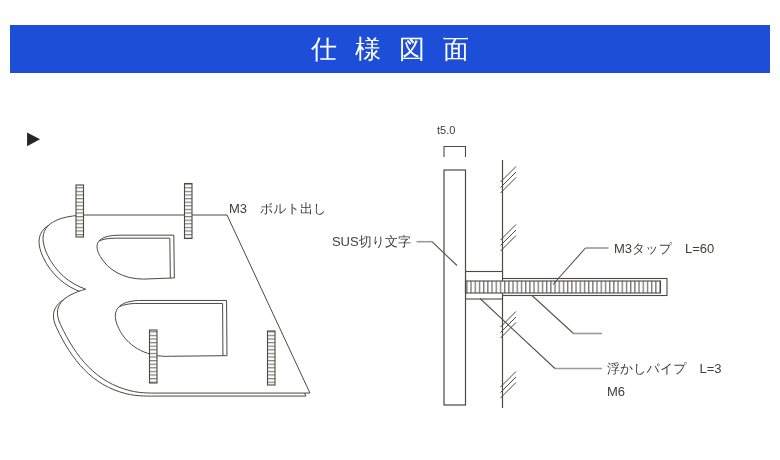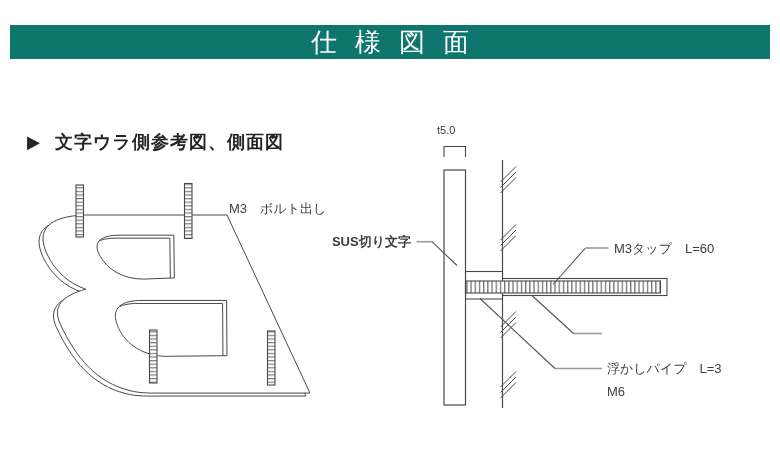--- a/index.html
+++ b/index.html
@@ -3,22 +3,22 @@
 <meta charset="utf-8">
 <style>
   * { margin: 0; padding: 0; box-sizing: border-box; }
   html, body { width: 780px; height: 460px; background: #ffffff; overflow: hidden; }
   body { font-family: "Liberation Sans", "DejaVu Sans", sans-serif; position: relative; }
 
   .stage { position: absolute; left: 0; top: 0; width: 780px; height: 460px; }
 
   
   .header-bar {
-    position: absolute; left: 10px; top: 25px; width: 760px; height: 34px;
-    background: #0f766e;
+    position: absolute; left: 10px; top: 25px; width: 760px; height: 48px;
+    background: #1d4ed8;
     display: flex; align-items: center; justify-content: center;
   }
   .header-bar .title {
     color: #ffffff; font-size: 26px; font-weight: 400;
     letter-spacing: 18px; padding-left: 18px; line-height: 1;
   }
 
   
   .section-head {
     position: absolute; left: 27px; top: 130px; display: flex; align-items: center;
@@ -45,21 +45,20 @@
 <body>
 
 <div class="stage">
 
   <div class="header-bar">
     <span class="title">仕様図面</span>
   </div>
 
   <div class="section-head">
     <span class="tri">▶</span>
-    <span class="txt">文字ウラ側参考図、側面図</span>
   </div>
 
   <svg class="drawing" width="780" height="460" viewBox="0 0 780 460">
     <defs>
 
       <path id="bPath" vector-effect="non-scaling-stroke" d="M0,0 L95,0 C121,1 133,13 133,33 C133,48 127,58 118,62.5
                C136,68 146,77 146,92 C146,120 140,141 120,148
                C113,150.5 105,150 98,150 L0,150 Z
                M42,17 L78,17 C94,17 99,25 98,35 C97,46 90,54 76,54 L55,53 Z
                M27,72 L86,72 C104,73 109,85 108,98 C107,112 97,120 82,119 L44,118.5 Z"></path>
@@ -129,21 +128,21 @@
 
       <line x1="555" y1="368.5" x2="602" y2="368.5" stroke="#9b9a95" stroke-width="1.6"></line>
       <line x1="480" y1="298.5" x2="555" y2="368.5" stroke="#55544e" stroke-width="1.1"></line>
     </g>
   </svg>
 
   <div class="lbl" style="left:201px; top:202px;margin-left:28px;">M3　ボルト出し</div>
 
   <div class="lbl" style="left:437px; top:124px; font-size:11px;">t5.0</div>
 
-  <div class="lbl right" style="left:316px; top:235px; width:95px;font-weight:bold;">SUS切り文字</div>
+  <div class="lbl right" style="left:316px; top:235px; width:95px;">SUS切り文字</div>
 
   <div class="lbl" style="left:614px; top:241.5px;">M3タップ　L=60</div>
 
 
   <div class="lbl" style="left:607px; top:362px;">浮かしパイプ　L=3</div>
 
   <div class="lbl" style="left:607px; top:384.5px;">M6</div>
 
 </div>
 

